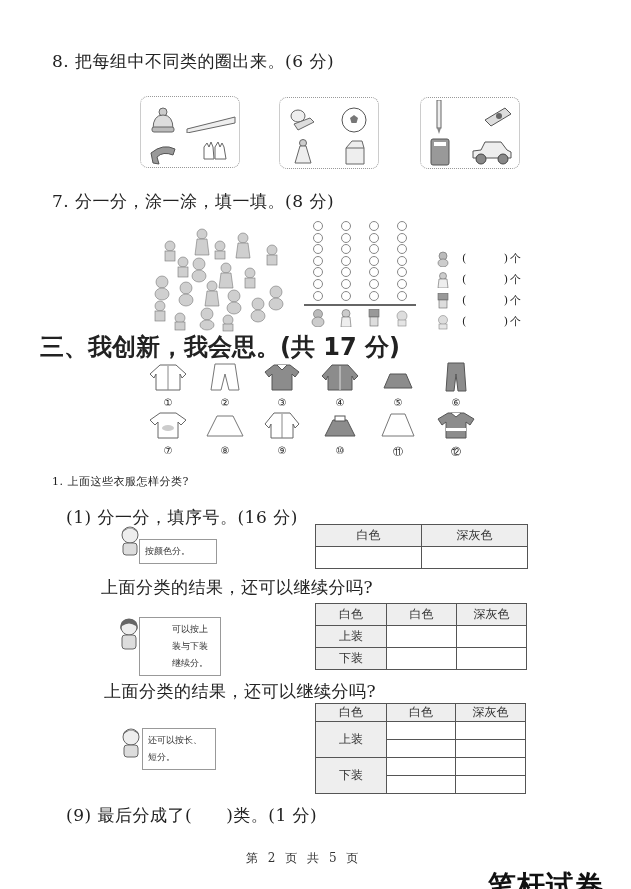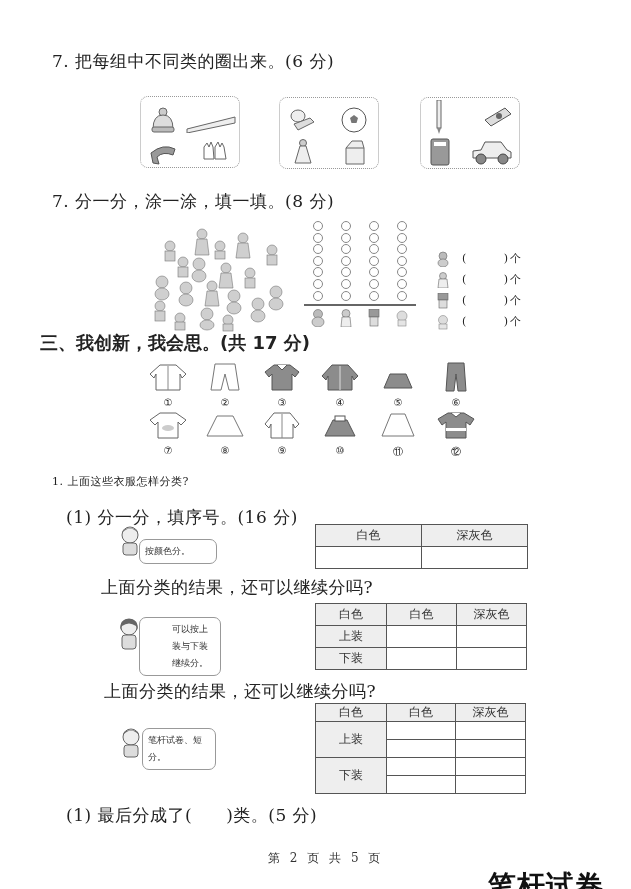--- a/index.html
+++ b/index.html
@@ -1,45 +1,45 @@
 <!DOCTYPE html>
 <html><head>
 <meta charset="utf-8">
 <style>
   * { box-sizing: border-box; margin: 0; padding: 0; }
   html, body { width: 631px; height: 889px; background: #ffffff; overflow: hidden; }
   body { position: relative; font-family: "DejaVu Serif", "Liberation Serif", serif; color: #222; }
   .abs { position: absolute; }
   .q-title { font-size: 17px; letter-spacing: 0.5px; white-space: nowrap; color: #222; }
-  .sec-title { font-size: 18px; font-weight: bold; white-space: nowrap; font-family: "DejaVu Sans", "Liberation Sans", sans-serif; }
+  .sec-title { font-size: 24px; font-weight: bold; white-space: nowrap; font-family: "DejaVu Sans", "Liberation Sans", sans-serif; }
   .img-box { border: 1px dotted #999; border-radius: 8px; background: #fff; }
   .pic { position: absolute; }
   .pic svg { width: 100%; height: 100%; display: block; }
   .circles-grid { display: grid; grid-template-columns: repeat(4, 28px); column-gap: 0; }
   .circle { width: 10px; height: 10px; border: 1px solid #888; border-radius: 50%; margin: 0 auto 1.6px; }
   .baseline { height: 2px; background: #666; }
   .fill-row { display: flex; align-items: center; font-size: 11px; height: 21px; }
   .fill-row .paren { margin-left: 12px; width: 46px; display: flex; justify-content: space-between; }
   .clothes-panel { background: #fff; }
   .cloth { position: absolute; width: 48px; text-align: center; }
   .cloth .num { font-size: 10px; display: block; margin-top: 1px; }
   table.grid { border-collapse: collapse; font-size: 12px; font-family: "DejaVu Sans", "Liberation Sans", sans-serif; }
   table.grid td { border: 1px solid #555; text-align: center; height: 22px; color: #333; }
   table.grid td.hd { background: #eeeeee; }
-  .bubble { border: 1px solid #999; border-radius: 7px; font-size: 9px; padding: 3px 5px; background: #fff; line-height: 1.9; font-family: "DejaVu Serif", serif; color: #333; }
+  .bubble { border: 1px solid #999; border-radius: 0; font-size: 9px; padding: 3px 5px; background: #fff; line-height: 1.9; font-family: "DejaVu Serif", serif; color: #333; }
   .kid { position: absolute; }
   .footer { font-size: 12px; letter-spacing: 3px; color: #333; }
   .logo-cn { font-size: 28px; font-weight: bold; font-family: "DejaVu Sans", sans-serif; color: #111; letter-spacing: 1px; }
   .logo-url { font-size: 14px; font-family: "DejaVu Sans Mono", "Liberation Mono", monospace; color: #111; }
   .logo-tag { font-size: 6px; color: #d01010; font-family: "DejaVu Sans", sans-serif; }
 </style>
 </head>
 <body>
 
-<div class="abs q-title" style="left:52px; top:50px;">7. 把每组中不同类的圈出来。(6 分)</div>
+<div class="abs q-title" style="left:52px; top:50px;">8. 把每组中不同类的圈出来。(6 分)</div>
 
 <div class="abs img-box" style="left:140px; top:96px; width:100px; height:72px;">
   <div class="pic" style="left:8px; top:10px; width:28px; height:28px;">
     <svg viewBox="0 0 28 28">
         <circle cx="14" cy="5" r="4" fill="#ccc" stroke="#666"></circle>
         <path d="M4 22 Q4 8 14 8 Q24 8 24 22 Z" fill="#ddd" stroke="#666"></path>
         <rect x="3" y="20" width="22" height="5" rx="2" fill="#bbb" stroke="#666"></rect>
       </svg>
   </div>
   <div class="pic" style="left:44px; top:16px; width:52px; height:20px;">
@@ -418,21 +418,21 @@
 
 <div class="abs q-title" style="left:104px; top:680px;">上面分类的结果，还可以继续分吗?</div>
 
 <div class="kid" style="left:121px; top:728px;">
   <svg width="20" height="30" viewBox="0 0 20 30">
       <circle cx="10" cy="9" r="8" fill="#eee" stroke="#666"></circle>
       <path d="M2 7 Q10 -2 18 7 L17 4 Q10 0 3 4Z" fill="#666"></path>
       <rect x="3" y="17" width="14" height="12" rx="3" fill="#ddd" stroke="#666"></rect>
     </svg>
 </div>
-<div class="abs bubble" style="left:142px; top:728px; width:74px;">笔杆试卷、短分。</div>
+<div class="abs bubble" style="left:142px; top:728px; width:74px;">还可以按长、短分。</div>
 
 <table class="abs grid" style="left:315px; top:703px; width:211px;">
   <tbody>
       <tr>
     <td class="hd" style="width:71px; height:18px;">白色</td>
     <td class="hd" style="width:69px; height:18px;">白色</td>
     <td class="hd" style="height:18px;">深灰色</td>
   </tr>
   <tr>
     <td class="hd" rowspan="2">上装</td>
@@ -449,22 +449,22 @@
     <td style="height:18px;"></td>
   </tr>
   <tr>
     <td style="height:18px;"></td>
     <td style="height:18px;"></td>
   </tr>
 </tbody>
   </table>
 
 <div class="abs q-title" style="left:66px; top:804px;">
-  <span>(1) 最后分成了(</span><span style="display:inline-block; width:34px;"></span><span>)类。(5 分)</span>
-</div>
-
-<div class="abs footer" style="left:268px; top:850px;">第 2 页 共 5 页</div>
+  <span>(9) 最后分成了(</span><span style="display:inline-block; width:34px;"></span><span>)类。(1 分)</span>
+</div>
+
+<div class="abs footer" style="left:246px; top:850px;">第 2 页 共 5 页</div>
 
 <div class="abs" style="left:470px; top:867px; width:160px; height:54px;">
   <div class="abs logo-tag" style="left:2px; top:24px;">全部免费</div>
   <div class="abs logo-cn" style="left:18px; top:0px;">笔杆试卷</div>
   <div class="abs logo-url" style="left:0px; top:33px;">www.biganshijuan.com</div>
 </div>
 
 </body></html>

